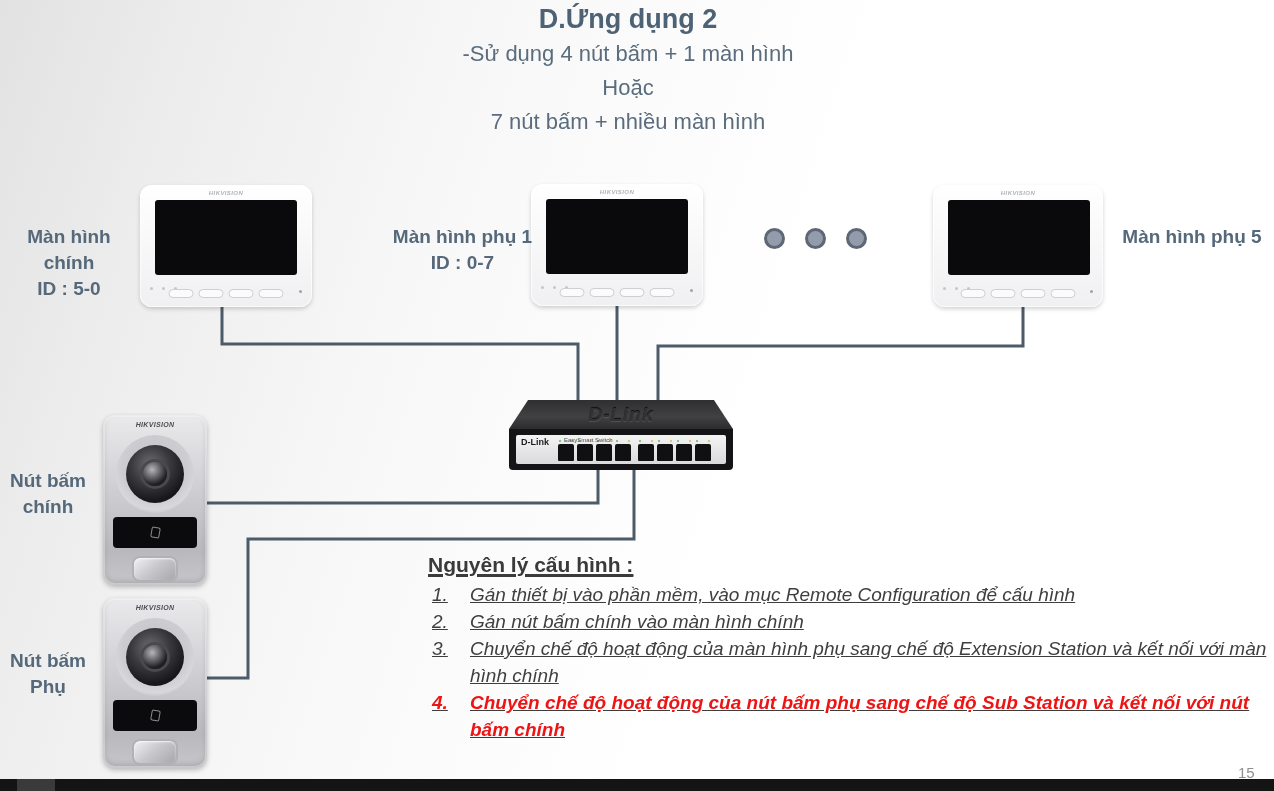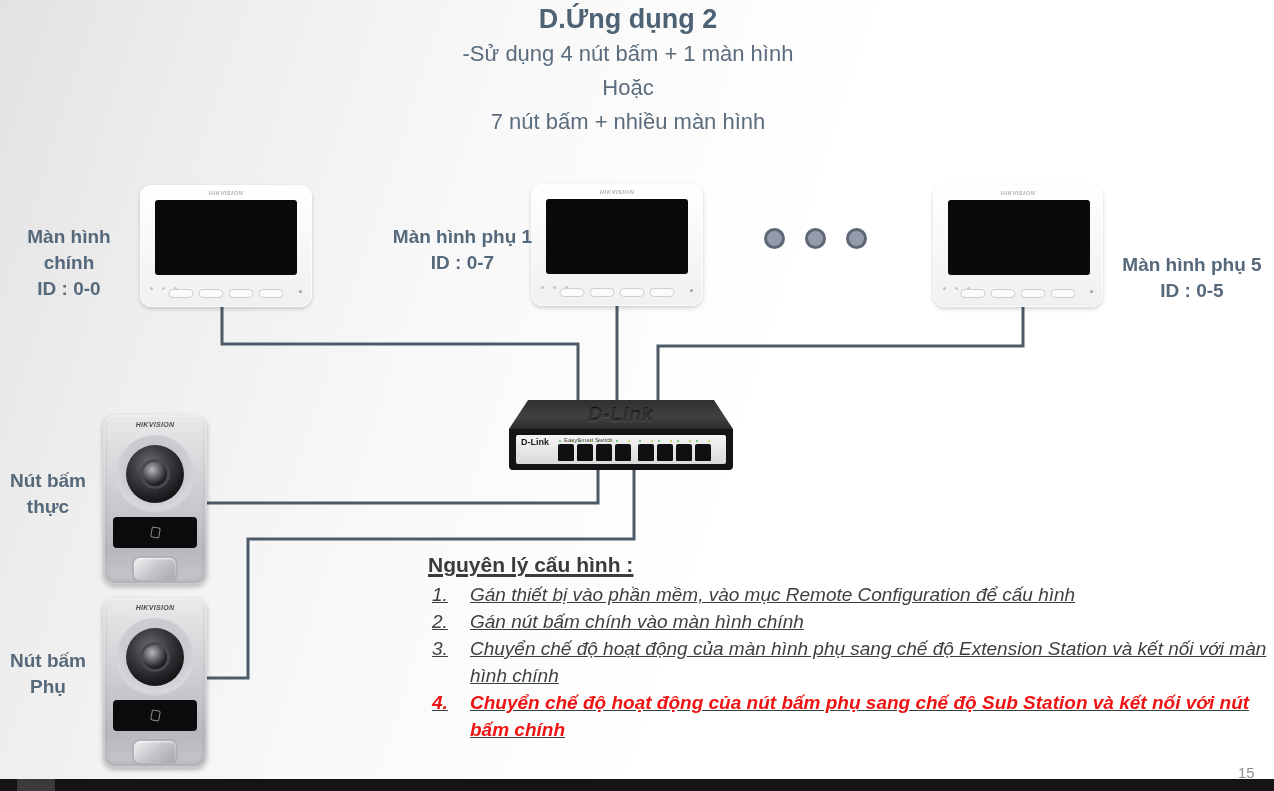--- a/index.html
+++ b/index.html
@@ -157,29 +157,28 @@
   </div>
 
   <div class="dots">
       <i></i>
       <i></i>
       <i></i>
     </div>
 
   <div class="dev-label" style="left:0; top:224px; width:138px;">
     <div>Màn hình chính</div>
-    <div>ID : 0-0</div>
+    <div>ID : 5-0</div>
   </div>
   <div class="dev-label" style="left:390px; top:224px; width:145px;">
     <div>Màn hình phụ 1</div>
     <div>ID : 0-7</div>
   </div>
-  <div class="dev-label" style="left:1110px; top:224px; width:164px;margin-top:28px;">
+  <div class="dev-label" style="left:1110px; top:224px; width:164px;">
     <div>Màn hình phụ 5</div>
-    <div>ID : 0-5</div>
   </div>
 
   <div class="switch">
     <div class="sw-top">
       <span>D-Link</span>
     </div>
     <div class="sw-front"></div>
     <div class="sw-panel">
       <div class="sw-logo">
         <span class="b">D-Link</span>
@@ -219,21 +218,21 @@
       </div>
     </div>
     <div class="d-reader">
         <i></i>
       </div>
     <div class="d-btn"></div>
   </div>
 
   <div class="dev-label" style="left:0; top:468px; width:96px;">
     <div>Nút bấm</div>
-    <div>thực</div>
+    <div>chính</div>
   </div>
   <div class="dev-label" style="left:0; top:648px; width:96px;">
     <div>Nút bấm</div>
     <div>Phụ</div>
   </div>
 
   <div class="notes">
     <div class="nh">Nguyên lý cấu hình :</div>
     <div class="note-item">
       <span class="no">1.</span>

